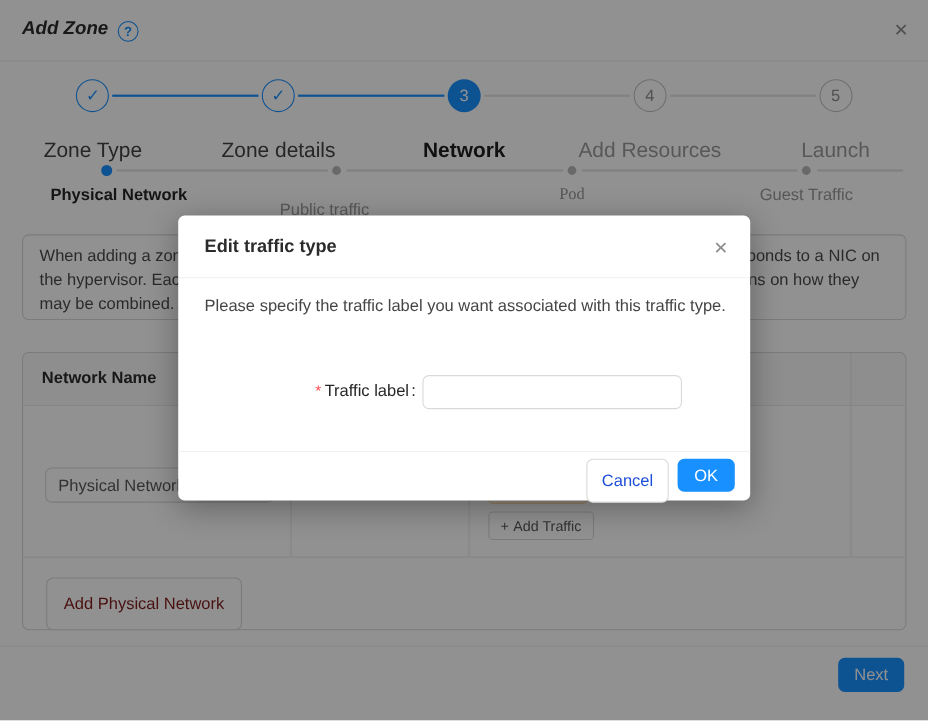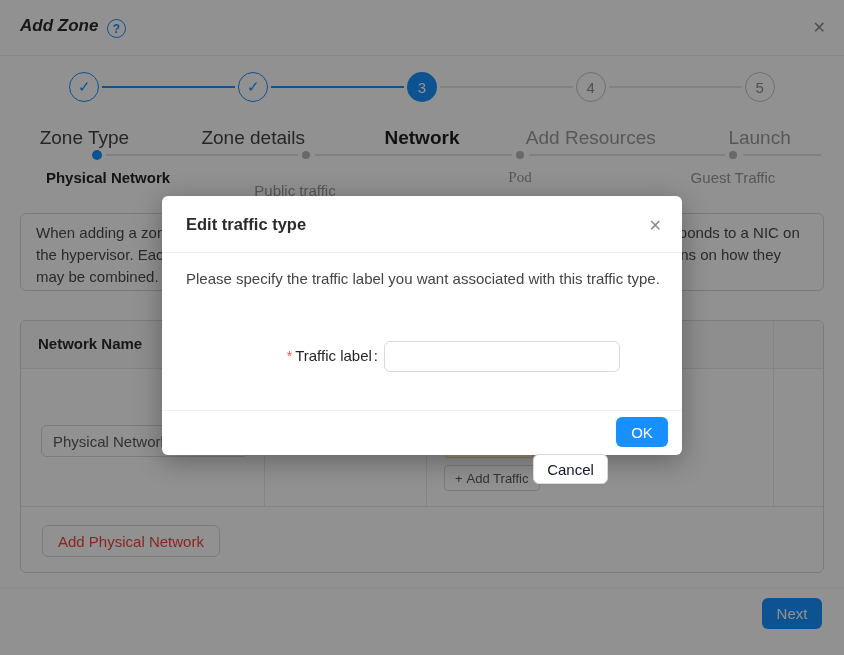--- a/index.html
+++ b/index.html
@@ -54,23 +54,23 @@
   .cd1 { left:243px; } .cd2 { left:405px; } .cd3 { left:752px; }
   .row-div { position:absolute; left:0; top:185px; width:100%; height:1px; background:#e8e8e8; }
   .network-name-input { position:absolute; left:20px; top:104px; width:208px; height:32px;
                         border:1px solid #d9d9d9; border-radius:6px; padding:0 11px;
                         font-size:15px; color:#595959; background:#fff; font-family:inherit; }
   .traffic-tag { position:absolute; left:423px; top:113px; width:90px; height:24px;
                  background:#fff7e6; border:1px solid #ffd591; border-radius:4px; cursor:pointer; }
   .add-traffic-btn { position:absolute; left:423px; top:144px; height:26px; padding:0 10px;
                      border:1px solid #d9d9d9; border-radius:4px; background:#fff; font-size:13px;
                      color:#595959; display:inline-flex; align-items:center; gap:4px; cursor:pointer; font-family:inherit; }
-  .add-pn-btn { position:absolute; left:21px; top:204px; height:32px; padding:0 15px;
+  .add-pn-btn { position:absolute; left:21px; top:204px; height:48px; padding:0 15px;
                 border:1px solid #d9d9d9; border-radius:6px; background:#fff; font-size:15px;
-                color:#ef4444; display:inline-flex; align-items:center; cursor:pointer; font-family:inherit; }
+                color:#7f1d1d; display:inline-flex; align-items:center; cursor:pointer; font-family:inherit; }
 
   
   .footer-div { position:absolute; left:0; top:587px; width:100%; height:1px; background:#f0f0f0; }
   .prev-btn { position:absolute; left:23px; top:598px; height:31px; padding:0 16px;
               border:1px solid #d9d9d9; border-radius:6px; background:#fff; font-size:15px;
               color:#404040; cursor:pointer; font-family:inherit; }
   .next-btn { position:absolute; left:762px; top:598px; width:60px; height:31px; border:none;
               border-radius:6px; background:#1890ff; font-size:15px; color:#fff; cursor:pointer; font-family:inherit; }
 
   
@@ -81,22 +81,22 @@
   .dlg-title { position:absolute; left:24px; top:19px; font-size:16.5px; font-weight:700; color:#2b2b2b; }
   .dlg-close { position:absolute; right:20px; top:20px; font-size:16px; color:#8c8c8c; cursor:pointer; }
   .dlg-message { position:absolute; left:24px; top:71px; width:474px; font-size:15px; line-height:23px; color:#454545; }
   .form-label { position:absolute; left:0; top:151px; width:216px; text-align:right; font-size:15px; color:#262626; }
   .req { color:#ff4d4f; margin-right:3px; font-size:14px; }
   .colon { margin-left:2px; }
   .traffic-input { position:absolute; left:222px; top:145px; width:236px; height:31px;
                    border:1px solid #d9d9d9; border-radius:6px; padding:0 11px; font-size:15px;
                    color:#262626; font-family:inherit; }
   .dlg-footer-div { position:absolute; left:0; top:214px; width:100%; height:1px; background:#f0f0f0; }
-  .cancel-btn { position:absolute; left:371px; top:221px; width:75px; height:30px; border:1px solid #d9d9d9;
-                border-radius:6px; background:#fff; font-size:15px; color:#0f172a; cursor:pointer; font-family:inherit;margin-top:37px; }
+  .cancel-btn { position:absolute; left:371px; top:221px; width:75px; height:40px; border:1px solid #d9d9d9;
+                border-radius:6px; background:#fff; font-size:15px; color:#1d4ed8; cursor:pointer; font-family:inherit; }
   .ok-btn { position:absolute; left:454px; top:221px; width:52px; height:30px; border:none;
             border-radius:6px; background:#1890ff; font-size:15px; color:#fff; cursor:pointer; font-family:inherit; }
 </style>
 </head>
 <body>
 
 <div class="screen">
 
   <div class="wiz-header">
     <div class="wiz-title">Add Zone</div>

